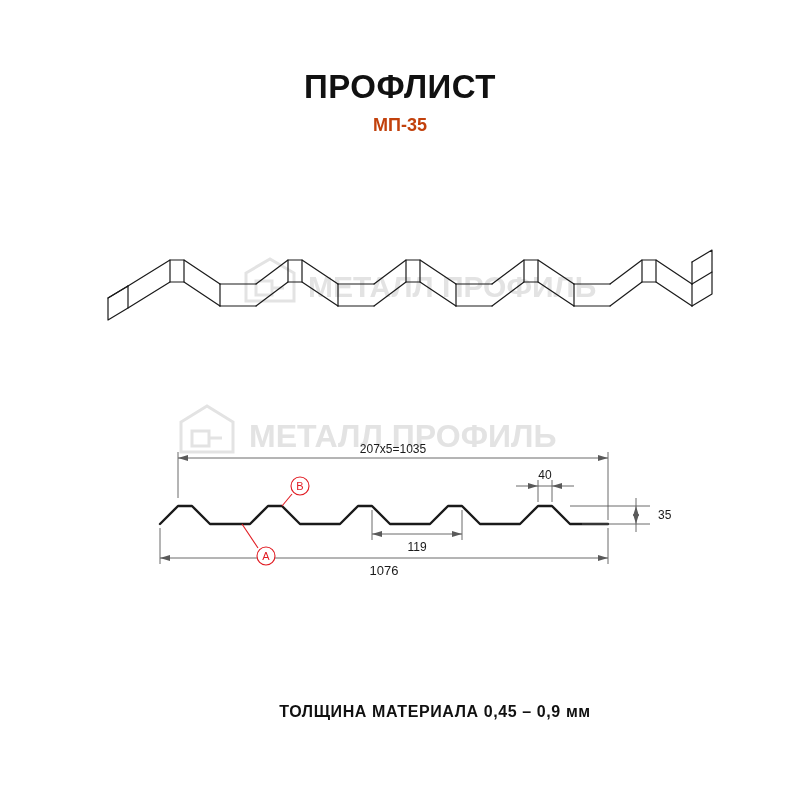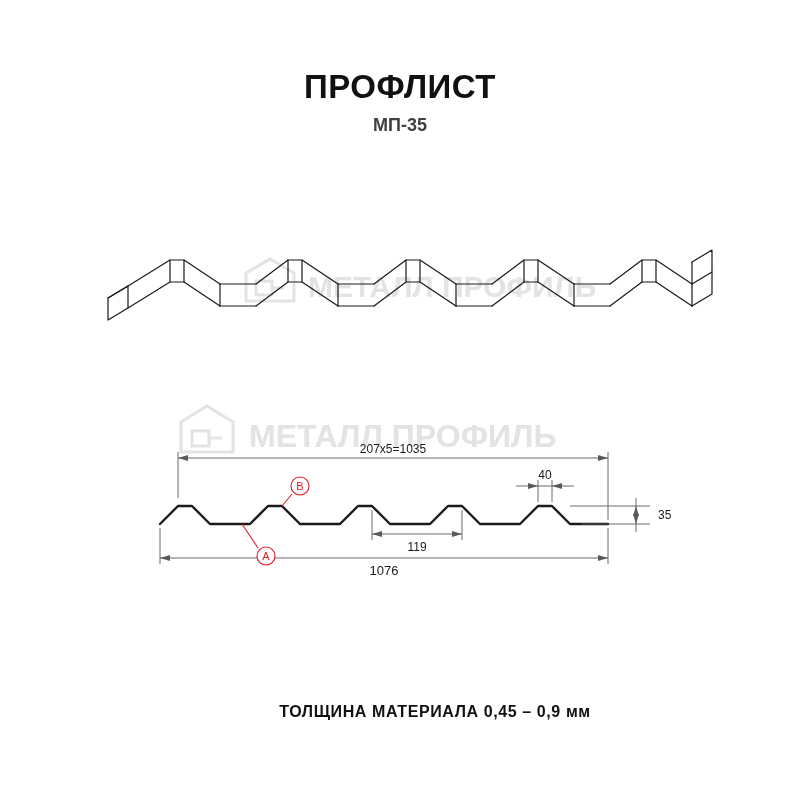--- a/index.html
+++ b/index.html
@@ -31,21 +31,21 @@
     color: #111111;
   }
   .subtitle {
     position: absolute;
     top: 115px;
     left: 0;
     width: 800px;
     text-align: center;
     font-size: 18px;
     font-weight: bold;
-    color: #404040;
+    color: #c2410c;
   }
   .footer {
     position: absolute;
     top: 703px;
     left: 0;
     width: 800px;
     text-align: center;
     font-size: 16px;
     font-weight: bold;
     letter-spacing: 0.6px;

